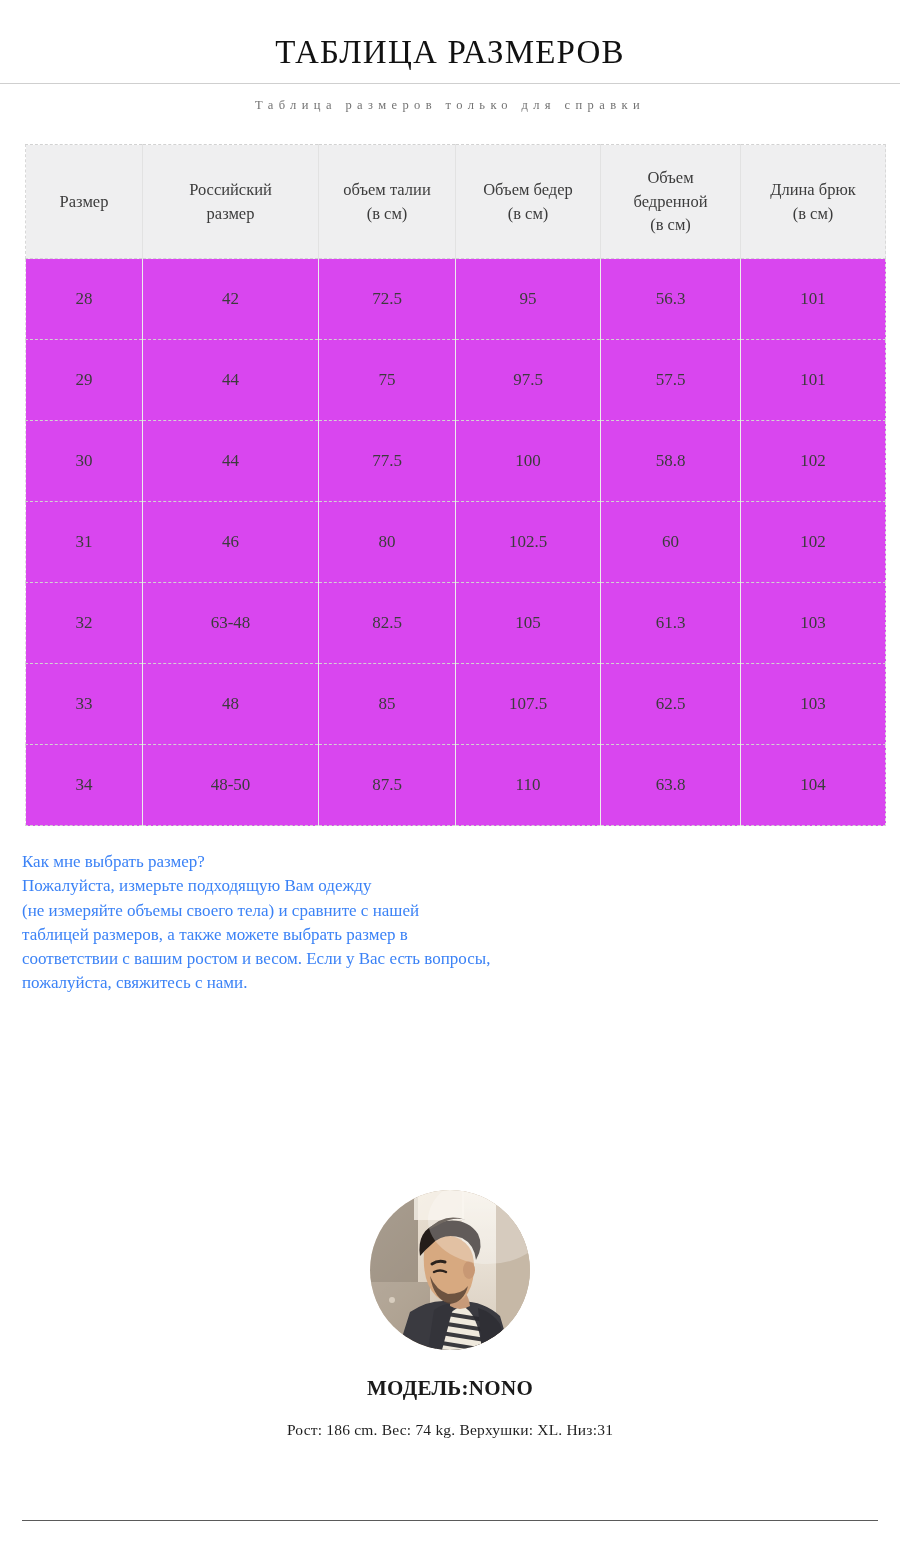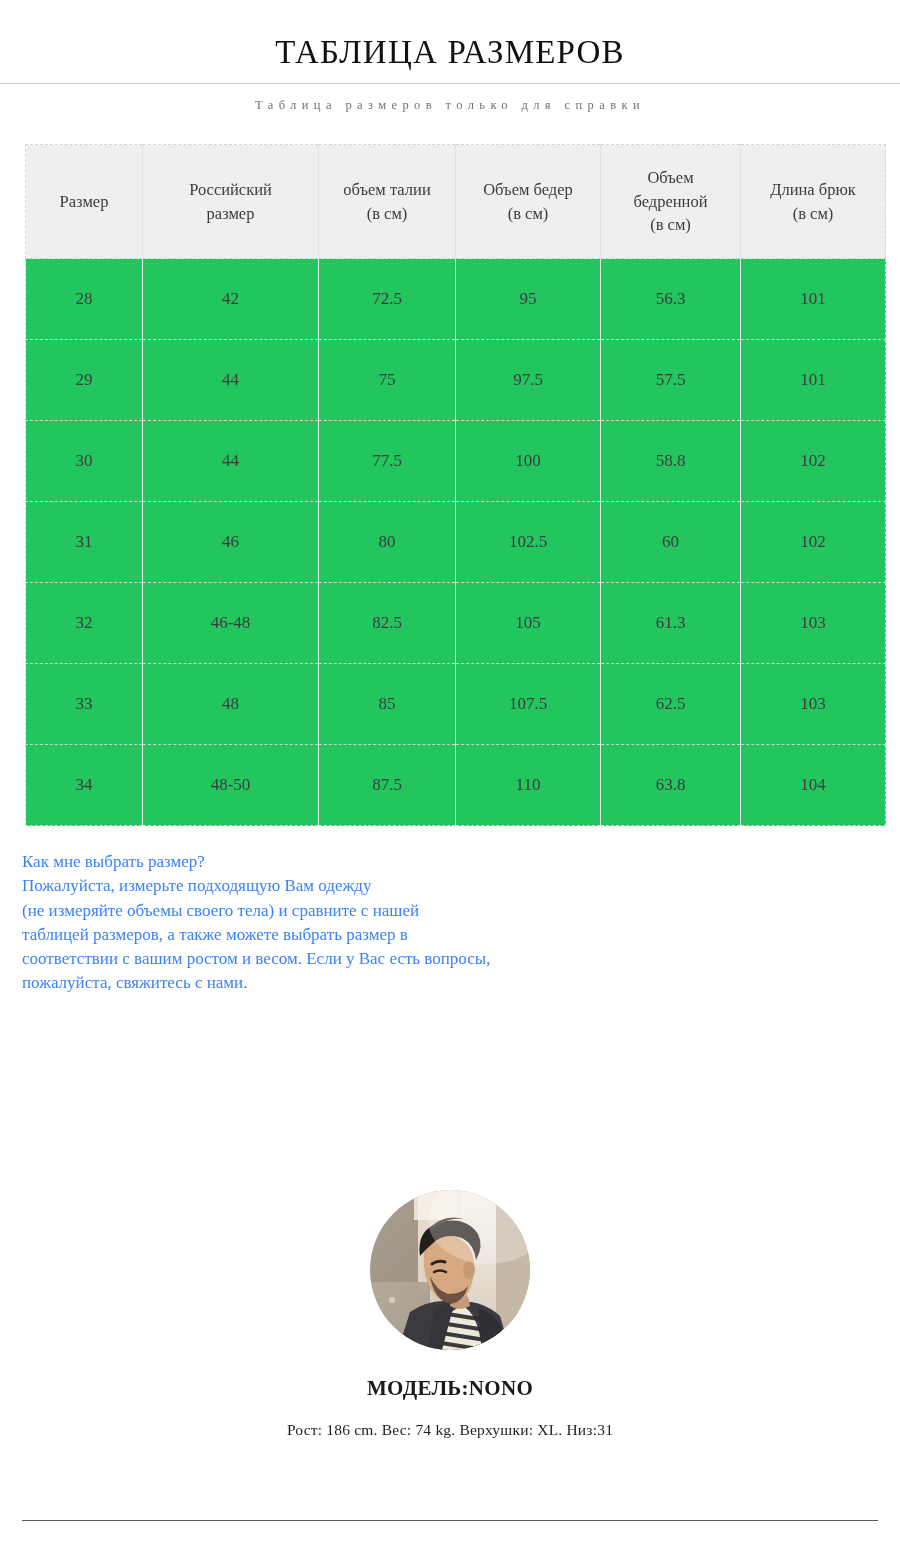--- a/index.html
+++ b/index.html
@@ -74,21 +74,21 @@
     border-left: 1px solid #e2e2e2;
     border-right: 1px solid #e2e2e2;
   }
   table.size-table thead th:first-child {
     border-left: 1px dashed #d8d8d8;
   }
   table.size-table thead th:last-child {
     border-right: 1px dashed #d8d8d8;
   }
   table.size-table tbody td {
-    background: #22c55e;
+    background: #d946ef;
     font-size: 17px;
     height: 80px;
     padding: 0 6px;
     border-bottom: 1px dashed #d2d2d2;
     border-left: 1px solid #ececec;
     border-right: 1px solid #ececec;
   }
   table.size-table tbody td:first-child {
     border-left: 1px dashed #dddddd;
   }
@@ -215,21 +215,21 @@
         <tr>
           <td>31</td>
           <td>46</td>
           <td>80</td>
           <td>102.5</td>
           <td>60</td>
           <td>102</td>
         </tr>
         <tr>
           <td>32</td>
-          <td>46-48</td>
+          <td>63-48</td>
           <td>82.5</td>
           <td>105</td>
           <td>61.3</td>
           <td>103</td>
         </tr>
         <tr>
           <td>33</td>
           <td>48</td>
           <td>85</td>
           <td>107.5</td>

